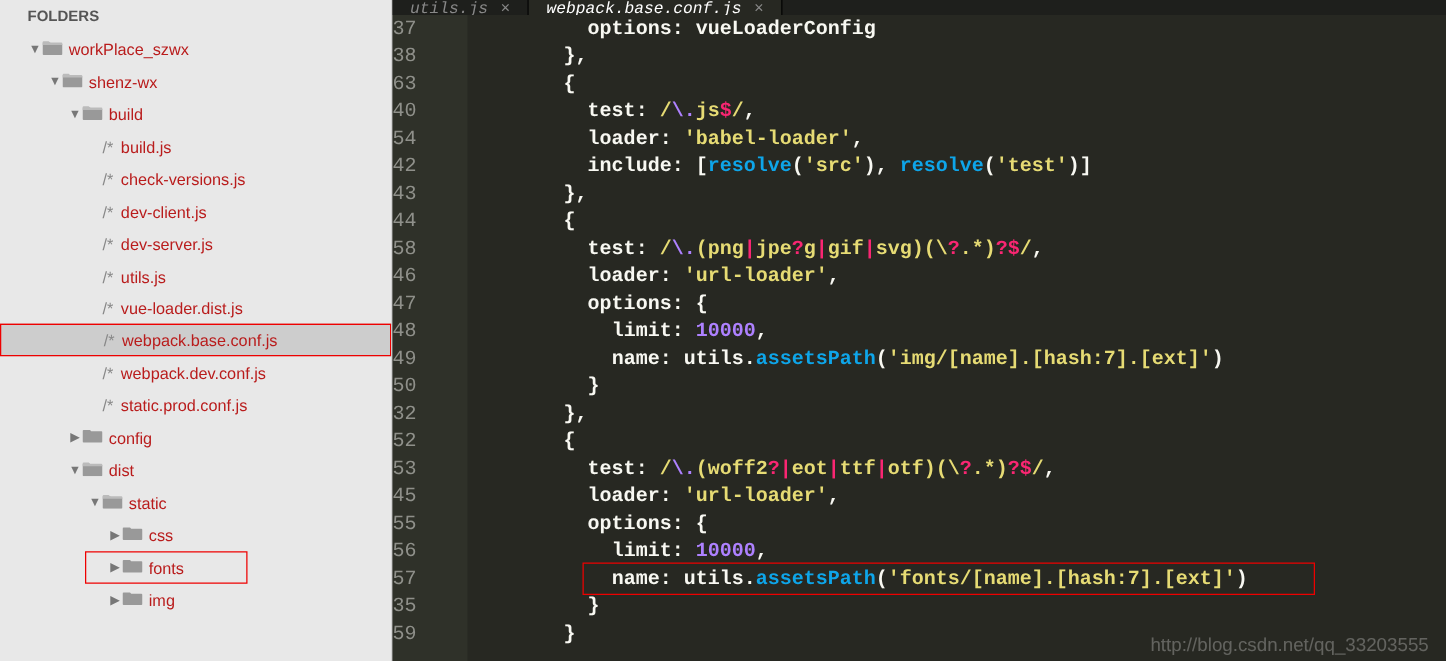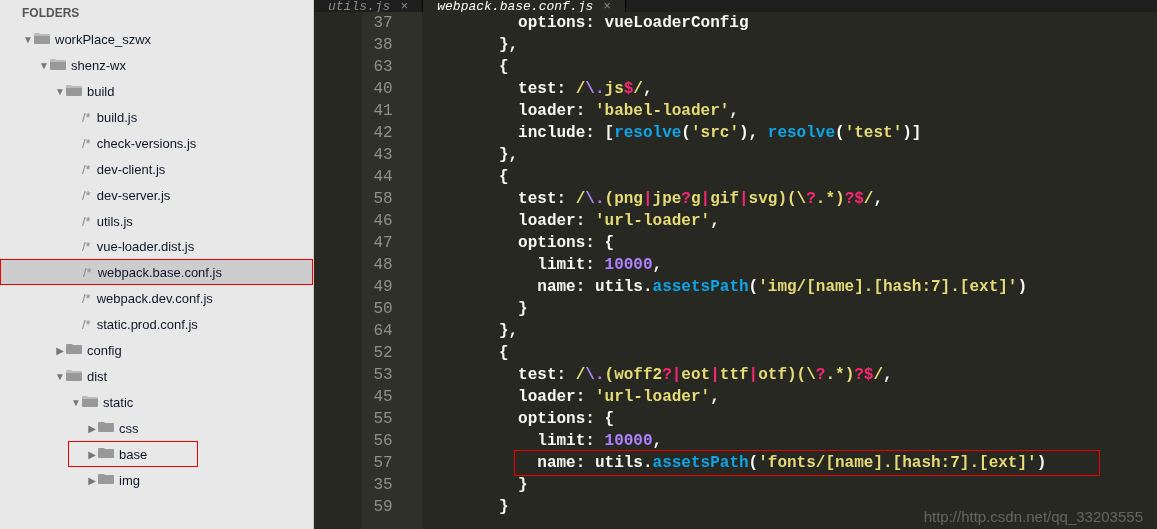--- a/index.html
+++ b/index.html
@@ -32,21 +32,21 @@
   padding-right: 8px;
   white-space: nowrap;
   cursor: pointer;
 }
 .tree-row.selected { background: #cdcdcd; }
 .tw { width: 12px; text-align: center; color: #777; font-size: 10px; }
 .file-prefix {
   color: #888;
   margin-right: 6px;
 }
-.label { color: #0f172a; }
+.label { color: #b91c1c; }
 .editor {
   flex: 1;
   background: #272822;
   color: #f8f8f2;
   display: flex;
   flex-direction: column;
   font-family: Consolas, "Courier New", monospace;
   font-size: 16px;
   position: relative;
 }
@@ -70,25 +70,24 @@
 }
 .tab.active { background: #272822; color: #fff; }
 .tab .close { color: #888; font-style: normal; cursor: pointer; }
 .code-area {
   flex: 1;
   display: flex;
   overflow: hidden;
 }
 .gutter {
   width: 60px;
-  text-align: center;
+  text-align: left;
   padding-right: 18px;
   color: #8f908a;
   background: #2f3129;
-  margin-left: 48px;
 }
 .gutter div { height: 22px; line-height: 22px; }
 .code {
   flex: 1;
   position: relative;
   font-weight: bold;
 }
 .code-line {
   height: 22px;
   line-height: 22px;
@@ -216,21 +215,21 @@
         <span style="margin-right: 5px;"><svg width="16" height="12" viewBox="0 0 16 12">
             <path fill="#999" d="M1 1h5l1 1h8a1 1 0 0 1 1 1v7a1 1 0 0 1-1 1H1a1 1 0 0 1-1-1V2a1 1 0 0 1 1-1z"></path>
           </svg></span>
         <span class="label">css</span>
       </div>
       <div class="tree-row" style="padding-left: 18px; outline: rgb(238, 0, 0) solid 1px; outline-offset: -1px; width: 130px; margin-left: 68px;">
         <span class="tw">▶</span>
         <span style="margin-right: 5px;"><svg width="16" height="12" viewBox="0 0 16 12">
             <path fill="#999" d="M1 1h5l1 1h8a1 1 0 0 1 1 1v7a1 1 0 0 1-1 1H1a1 1 0 0 1-1-1V2a1 1 0 0 1 1-1z"></path>
           </svg></span>
-        <span class="label">base</span>
+        <span class="label">fonts</span>
       </div>
       <div class="tree-row" style="padding-left: 86px;">
         <span class="tw">▶</span>
         <span style="margin-right: 5px;"><svg width="16" height="12" viewBox="0 0 16 12">
             <path fill="#999" d="M1 1h5l1 1h8a1 1 0 0 1 1 1v7a1 1 0 0 1-1 1H1a1 1 0 0 1-1-1V2a1 1 0 0 1 1-1z"></path>
           </svg></span>
         <span class="label">img</span>
       </div>
     </div>
 </div>
@@ -245,31 +244,31 @@
         <span>webpack.base.conf.js</span>
         <span class="close">×</span>
       </div>
     </div>
   <div class="code-area">
     <div class="gutter" id="gutter">
         <div>37</div>
         <div>38</div>
         <div>63</div>
         <div>40</div>
-        <div>41</div>
+        <div>54</div>
         <div>42</div>
         <div>43</div>
         <div>44</div>
         <div>58</div>
         <div>46</div>
         <div>47</div>
         <div>48</div>
         <div>49</div>
         <div>50</div>
-        <div>64</div>
+        <div>32</div>
         <div>52</div>
         <div>53</div>
         <div>45</div>
         <div>55</div>
         <div>56</div>
         <div>57</div>
         <div>35</div>
         <div>59</div>
       </div>
     <div class="code" id="code">
@@ -293,14 +292,14 @@
         <div class="code-line"><span class="p"> </span><span class="p"> </span><span class="p"> </span><span class="p"> </span><span class="p"> </span><span class="p"> </span><span class="p"> </span><span class="p"> </span><span class="p"> </span><span class="p"> </span><span class="p">test</span><span class="p">:</span><span class="p"> </span><span class="s">/</span><span class="s"><span class="n">\.</span>(woff2<span class="op">?</span><span class="op">|</span>eot<span class="op">|</span>ttf<span class="op">|</span>otf)(\<span class="op">?</span>.*)<span class="op">?</span><span class="op">$</span></span><span class="s">/</span><span class="p">,</span></div>
         <div class="code-line"><span class="p"> </span><span class="p"> </span><span class="p"> </span><span class="p"> </span><span class="p"> </span><span class="p"> </span><span class="p"> </span><span class="p"> </span><span class="p"> </span><span class="p"> </span><span class="p">loader</span><span class="p">:</span><span class="p"> </span><span class="s">'url-loader'</span><span class="p">,</span></div>
         <div class="code-line"><span class="p"> </span><span class="p"> </span><span class="p"> </span><span class="p"> </span><span class="p"> </span><span class="p"> </span><span class="p"> </span><span class="p"> </span><span class="p"> </span><span class="p"> </span><span class="p">options</span><span class="p">:</span><span class="p"> </span><span class="p">{</span></div>
         <div class="code-line"><span class="p"> </span><span class="p"> </span><span class="p"> </span><span class="p"> </span><span class="p"> </span><span class="p"> </span><span class="p"> </span><span class="p"> </span><span class="p"> </span><span class="p"> </span><span class="p"> </span><span class="p"> </span><span class="p">limit</span><span class="p">:</span><span class="p"> </span><span class="n">10000</span><span class="p">,</span></div>
         <div class="code-line"><span class="p"> </span><span class="p"> </span><span class="p"> </span><span class="p"> </span><span class="p"> </span><span class="p"> </span><span class="p"> </span><span class="p"> </span><span class="p"> </span><span class="p"> </span><span class="p"> </span><span class="p"> </span><span class="p">name</span><span class="p">:</span><span class="p"> </span><span class="p">utils</span><span class="p">.</span><span class="fn">assetsPath</span><span class="p">(</span><span class="s">'fonts/[name].[hash:7].[ext]'</span><span class="p">)</span></div>
         <div class="code-line"><span class="p"> </span><span class="p"> </span><span class="p"> </span><span class="p"> </span><span class="p"> </span><span class="p"> </span><span class="p"> </span><span class="p"> </span><span class="p"> </span><span class="p"> </span><span class="p">}</span></div>
         <div class="code-line"><span class="p"> </span><span class="p"> </span><span class="p"> </span><span class="p"> </span><span class="p"> </span><span class="p"> </span><span class="p"> </span><span class="p"> </span><span class="p">}</span></div>
         <div class="highlight-box" style="left:92px; top:438px; width:586px; height:26px;"></div>
       </div>
   </div>
-  <div class="watermark">http://http.csdn.net/qq_33203555</div>
+  <div class="watermark">http://blog.csdn.net/qq_33203555</div>
 </div>
 
 </body></html>

